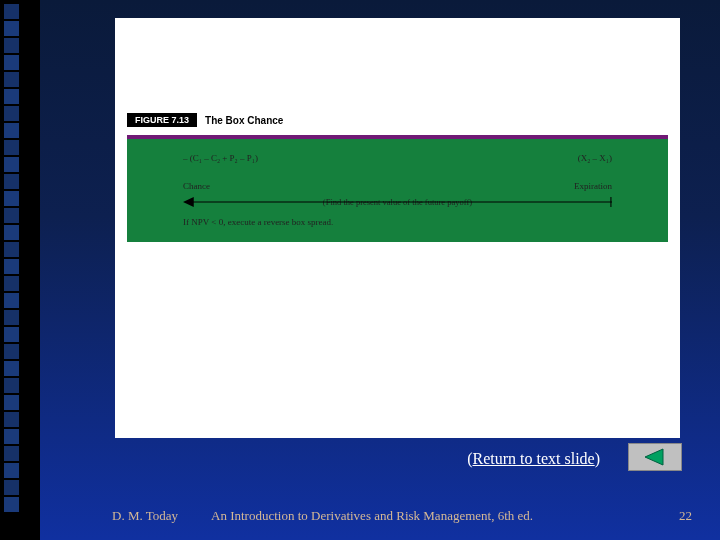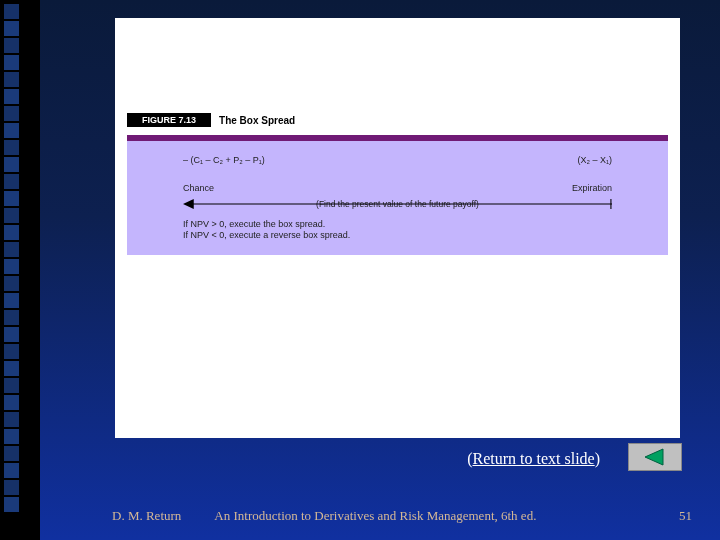--- a/index.html
+++ b/index.html
@@ -3,23 +3,23 @@
 <meta charset="utf-8">
 <style>
 *{margin:0;padding:0;box-sizing:border-box}
 body{width:720px;height:540px;background:#000;font-family:Georgia,'Times New Roman',serif;position:relative;overflow:hidden}
 .decor{position:absolute;left:0;top:0;width:34px;height:540px;display:flex;flex-direction:column;gap:2px;padding-top:4px}
 .sq{width:15px;height:15px;background:#1a3a7a;margin-left:4px}
 .sq:nth-child(odd){opacity:.85}
 .content{position:absolute;left:40px;top:0;right:0;height:540px;background:linear-gradient(180deg,#0a1a3a 0%,#0d2050 40%,#1030a0 100%)}
 .figure-card{position:absolute;left:75px;top:18px;width:565px;height:420px;background:#fff}
 .fig-head{display:flex;align-items:center;padding:95px 0 0 12px}
-.fig-badge{background:#000;color:#fff;font-family:Arial,sans-serif;font-size:9px;font-weight:bold;padding:2px 15px}
+.fig-badge{background:#000;color:#fff;font-family:Arial,sans-serif;font-size:9px;font-weight:bold;padding:2px 8px}
 .fig-title{font-family:Arial,sans-serif;font-size:10px;font-weight:bold;color:#000;margin-left:8px}
-.diagram{margin:8px 12px 0 12px;background:#c4b5fd;border-top:6px solid #701a75;padding:14px 56px 14px 56px;font-family:Liberation Sans, sans-serif;font-size:9px;color:#222}
+.diagram{margin:8px 12px 0 12px;background:#15803d;border-top:4px solid #701a75;padding:14px 56px 14px 56px;font-family:Liberation Serif, serif;font-size:9px;color:#222}
 .row-top{display:flex;justify-content:space-between;margin-bottom:18px}
 .row-lbl{display:flex;justify-content:space-between;margin-bottom:0}
 .arrow-line{position:relative;height:14px;margin:4px 0 6px 0}
 .arrow-svg{width:100%;height:14px}
 .pv-text{text-align:center;font-size:8.5px;margin-top:-18px;margin-bottom:10px}
 .npv-line{margin:8px 0 10px 0}
 .cond{margin:1px 0}
 .return-link{position:absolute;right:120px;top:450px;color:#fff;font-size:16px}
 .return-link u{text-decoration:underline}
 .back-btn{position:absolute;right:38px;top:443px;width:54px;height:28px;background:#c0c0c0;border:1px solid #888;display:flex;align-items:center;justify-content:center}
@@ -62,53 +62,52 @@
     <div class="sq"></div>
     <div class="sq"></div>
     <div class="sq"></div>
 </div>
 
 <div class="content">
 
   <div class="figure-card">
     <div class="fig-head">
       <span class="fig-badge">FIGURE 7.13</span>
-      <span class="fig-title">The Box Spread</span>
+      <span class="fig-title">The Box Chance</span>
     </div>
     <div class="diagram">
       <div class="row-top">
         <span>– (C₁ – C₂ + P₂ – P₁)</span>
         <span>(X₂ – X₁)</span>
       </div>
       <div class="row-lbl">
         <span>Chance</span>
         <span>Expiration</span>
       </div>
       <div class="arrow-line">
         <svg class="arrow-svg" viewBox="0 0 400 14" preserveAspectRatio="none">
           <line x1="6" y1="7" x2="400" y2="7" stroke="#000" stroke-width="1"></line>
           <polygon points="0,7 10,2 10,12" fill="#000"></polygon>
           <line x1="399" y1="2" x2="399" y2="12" stroke="#000" stroke-width="1"></line>
         </svg>
       </div>
       <div class="pv-text">(Find the present value of the future payoff)</div>
-      <div class="cond">If NPV &gt; 0, execute the box spread.</div>
       <div class="cond">If NPV &lt; 0, execute a reverse box spread.</div>
     </div>
   </div>
 
   <div class="return-link">
     <span>(</span><u>Return to text slide</u><span>)</span>
   </div>
 
   <div class="back-btn">
     <svg width="28" height="18" viewBox="0 0 28 18">
       <polygon points="4,9 22,1 22,17" fill="#00a060" stroke="#006040" stroke-width="1"></polygon>
     </svg>
   </div>
 
   <div class="footer">
-    <span class="author">D. M. Return</span>
+    <span class="author">D. M. Today</span>
     <span class="book">An Introduction to Derivatives and Risk Management, 6th ed.</span>
-    <span class="pagenum">51</span>
+    <span class="pagenum">22</span>
   </div>
 
 </div>
 
 </body></html>

